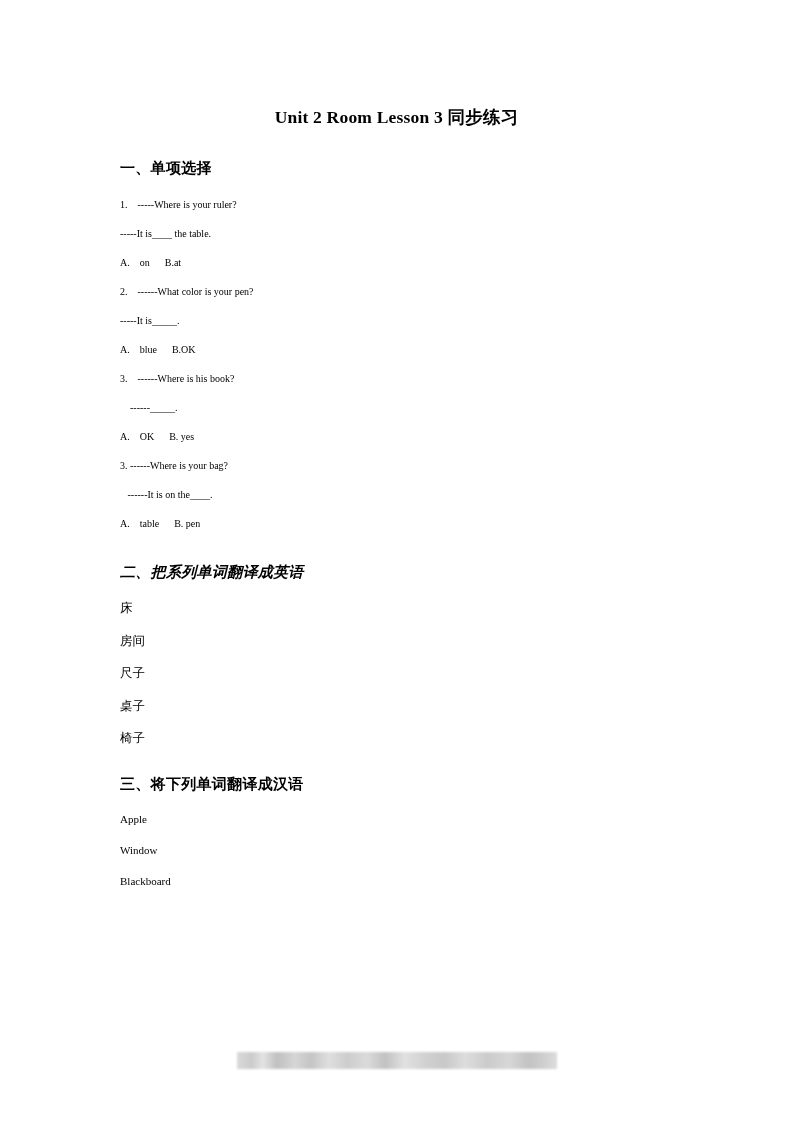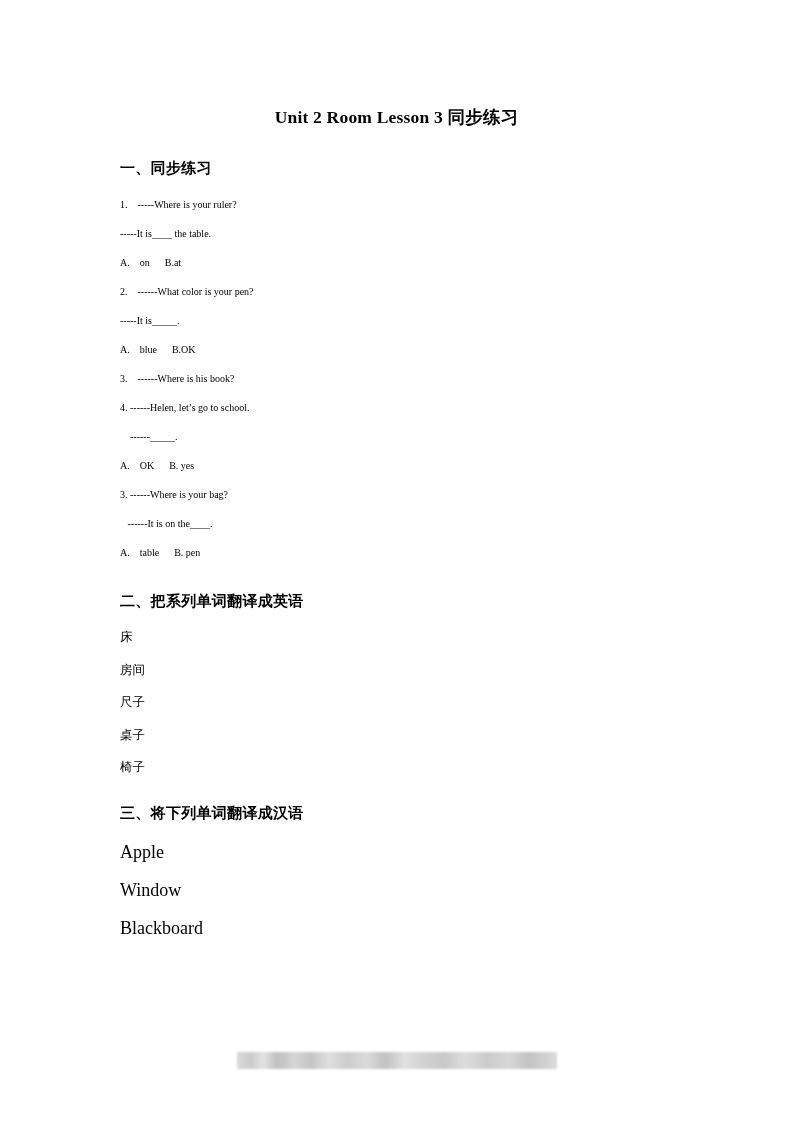--- a/index.html
+++ b/index.html
@@ -33,34 +33,34 @@
   }
   .section-heading {
     font-family: "Liberation Sans", sans-serif;
     font-size: 15px;
     font-weight: bold;
     margin: 0;
     padding-top: 30px;
     padding-bottom: 0;
     letter-spacing: 0.3px;
   }
-  .heading-2 { padding-top: 34px; }
+  .heading-2 { padding-top: 34px; font-style: italic; }
   .heading-3 { padding-top: 30px; }
 
   .line {
     font-size: 10px;
     line-height: 1.0;
     margin: 0;
     padding-top: 19px;
     white-space: pre;
   }
   .line.first-of-group { padding-top: 22px; }
 
   .word-line {
-    font-size: 18px;
+    font-size: 11px;
     line-height: 1.0;
     margin: 0;
     padding-top: 20px;
     white-space: pre;
   }
   .word-line.cn { font-family: "Liberation Sans", sans-serif; font-size: 12.5px; }
 
   .redaction {
     position: absolute;
     left: 237px;
@@ -77,30 +77,29 @@
     opacity: 0.95;
   }
 </style>
 </head>
 <body>
 
 <div class="page">
 
   <div class="doc-title">Unit 2 Room Lesson 3 同步练习</div>
 
-  <div class="section-heading heading-1">一、同步练习</div>
+  <div class="section-heading heading-1">一、单项选择</div>
 
   <div class="line first-of-group">1.    -----Where is your ruler?</div>
   <div class="line">-----It is____ the table.</div>
   <div class="line">A.    on      B.at</div>
   <div class="line">2.    ------What color is your pen?</div>
   <div class="line">-----It is_____.</div>
   <div class="line">A.    blue      B.OK</div>
   <div class="line">3.    ------Where is his book?</div>
-  <div class="line">4. ------Helen, let’s go to school.</div>
   <div class="line">    ------_____.</div>
   <div class="line">A.    OK      B. yes</div>
   <div class="line">3. ------Where is your bag?</div>
   <div class="line">   ------It is on the____.</div>
   <div class="line">A.    table      B. pen</div>
 
   <div class="section-heading heading-2">二、把系列单词翻译成英语</div>
   <div class="word-line cn">床</div>
   <div class="word-line cn">房间</div>
   <div class="word-line cn">尺子</div>

